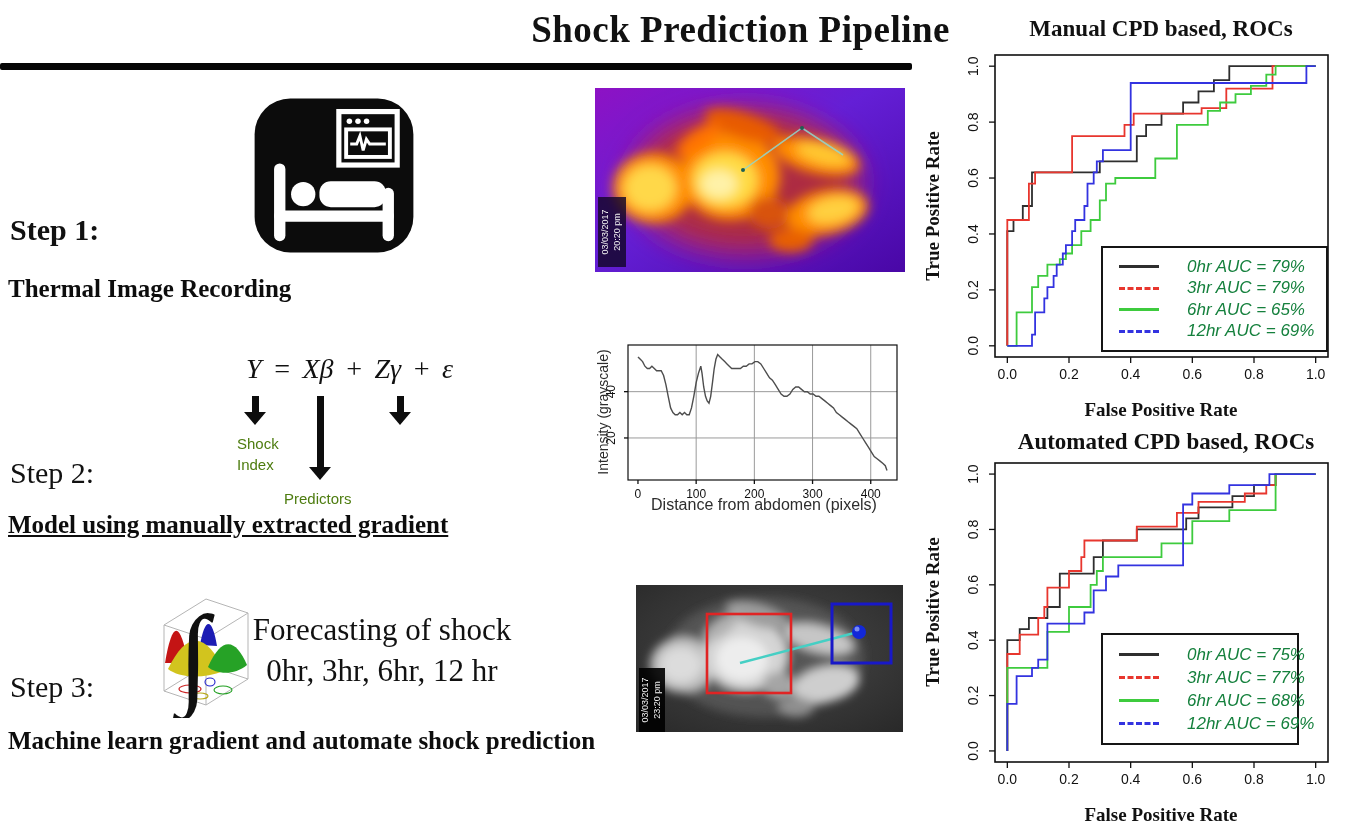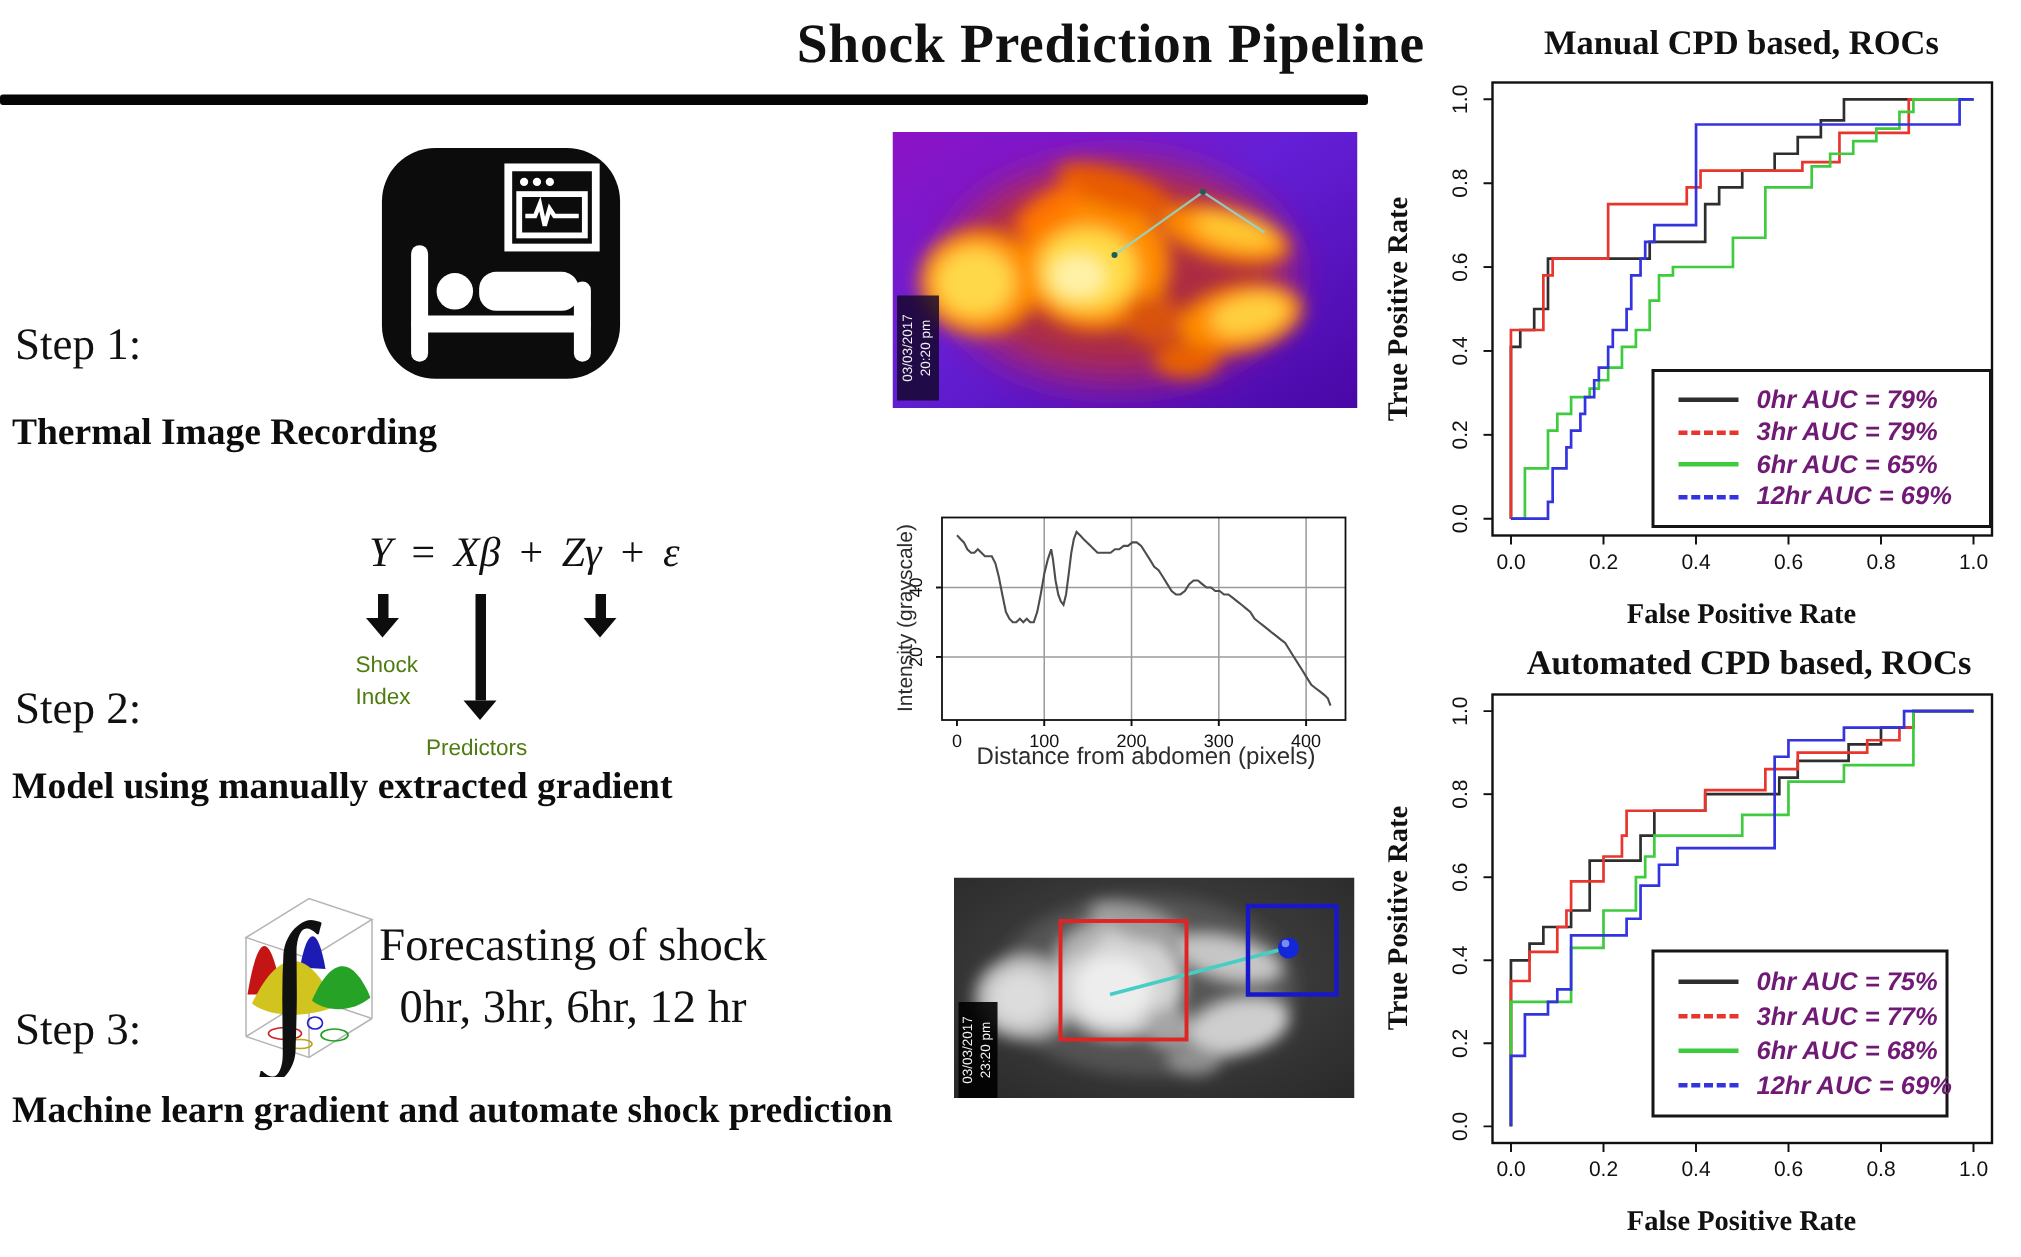--- a/index.html
+++ b/index.html
@@ -17,35 +17,35 @@
   .axis-lab{font-size:19px;font-weight:bold;text-align:center;white-space:nowrap;}
   .rot-center{transform:translate(-50%,-50%) rotate(-90deg);white-space:nowrap;}
   .chart-lab-sans{font-family:"Liberation Sans","DejaVu Sans",sans-serif;color:#2d2d2d;text-align:center;}
   .arrow-shaft{position:absolute;background:#0d0d0d;}
   .arrow-head{position:absolute;width:0;height:0;border-left:11px solid transparent;
               border-right:11px solid transparent;border-top:13px solid #0d0d0d;}
   .legend{position:absolute;background:#fff;border:2px solid #151515;box-sizing:border-box;
           display:flex;flex-direction:column;justify-content:space-around;padding:8px 4px 8px 16px;}
   .lrow{display:flex;align-items:center;}
   .sw{width:40px;height:0;border-top:3px solid #000;margin-right:12px;flex:none;}
-  .ltxt{font-family:"Liberation Sans","DejaVu Sans",sans-serif;font-style:italic;font-weight:bold;
-        font-size:17px;white-space:nowrap;color:#701a75;}
+  .ltxt{font-family:"Liberation Sans","DejaVu Sans",sans-serif;font-style:italic;font-weight:normal;
+        font-size:17px;white-space:nowrap;color:#15803d;margin-left:16px;}
   .ts{position:absolute;font-family:"Liberation Sans","DejaVu Sans",sans-serif;color:#f2f2f2;
       text-align:center;line-height:1.3;font-size:9px;transform:rotate(-90deg);}
   .ts-inner{padding:2px 4px;}
 </style>
 </head>
 <body>
 
 <div id="stage">
 
   <div class="abs page-title" style="left:30px;top:8px;width:920px;">Shock Prediction Pipeline</div>
   <div class="abs divider" style="left:0;top:63px;width:912px;height:7px;"></div>
 
-  <div class="abs step-label" style="left:10px;top:213px;">Step 1:</div>
+  <div class="abs step-label" style="left:10px;top:213px;font-weight:bold;">Step 1:</div>
 
   <svg class="abs" style="left:251px;top:97px;" width="166" height="162" viewBox="0 0 100 100">
     <rect x="1" y="1" width="98" height="95" rx="22" fill="#0c0c0c"></rect>
     <g>
       <rect x="53" y="9" width="36" height="33" fill="none" stroke="#fff" stroke-width="3.2"></rect>
       <circle cx="59.5" cy="15" r="1.7" fill="#fff"></circle>
       <circle cx="64.8" cy="15" r="1.7" fill="#fff"></circle>
       <circle cx="70.1" cy="15" r="1.7" fill="#fff"></circle>
       <rect x="57.5" y="20" width="27" height="17" fill="none" stroke="#fff" stroke-width="2.4"></rect>
       <polyline points="60,29 64,29 66,24 68,33 70,26 72,29 82,29" fill="none" stroke="#fff" stroke-width="1.8"></polyline>
@@ -129,21 +129,21 @@
     <div class="arrow-head" style="left:0;top:16px;"></div>
   </div>
 
   <div class="abs ann" style="left:237px;top:433px;">
     <div>Shock</div>
     <div>Index</div>
   </div>
   <div class="abs ann" style="left:284px;top:488px;">Predictors</div>
 
   <div class="abs step-label" style="left:10px;top:456px;">Step 2:</div>
-  <div class="abs caption" style="left:8px;top:511px;">Model using manually extracted gradient</div>
+  <div class="abs caption" style="left:8px;top:511px;text-decoration:underline;">Model using manually extracted gradient</div>
 
   <svg class="abs" id="svg-intensity" style="left:594px;top:338px;" width="320" height="170">
       <line x1="102.15784008307372" y1="7" x2="102.15784008307372" y2="142" stroke="#9a9a9a" stroke-width="1"></line>
       <line x1="160.35271720318448" y1="7" x2="160.35271720318448" y2="142" stroke="#9a9a9a" stroke-width="1"></line>
       <line x1="218.54759432329524" y1="7" x2="218.54759432329524" y2="142" stroke="#9a9a9a" stroke-width="1"></line>
       <line x1="276.74247144340603" y1="7" x2="276.74247144340603" y2="142" stroke="#9a9a9a" stroke-width="1"></line>
       <line x1="34" y1="99.96296296296296" x2="303" y2="99.96296296296296" stroke="#9a9a9a" stroke-width="1"></line>
       <line x1="34" y1="53.666666666666686" x2="303" y2="53.666666666666686" stroke="#9a9a9a" stroke-width="1"></line>
       <polyline points="44.0,18.9 46.3,21.3 48.6,23.6 50.9,28.2 53.3,30.5 55.6,30.5 57.9,28.2 60.3,30.5 62.6,32.8 64.9,32.8 67.2,32.8 69.6,37.5 71.9,46.7 74.2,58.3 76.6,69.9 78.9,74.5 81.2,76.8 83.5,76.8 85.9,74.5 88.2,76.8 90.5,74.5 92.8,76.8 95.2,76.8 97.5,69.9 99.8,58.3 102.2,44.4 104.5,35.1 106.8,28.2 108.0,35.1 109.7,49.0 111.5,58.3 113.2,62.9 115.0,65.2 116.7,58.3 118.5,44.4 120.2,30.5 121.9,21.3 123.7,16.6 126.0,18.9 128.3,21.3 130.7,23.6 133.0,25.9 135.3,28.2 137.7,30.5 140.6,30.5 143.5,30.5 146.4,30.5 149.3,28.2 152.2,28.2 155.1,25.9 158.0,25.9 160.9,23.6 163.8,23.6 166.8,25.9 169.7,30.5 172.6,35.1 175.5,39.8 178.4,42.1 181.3,46.7 184.2,51.4 187.1,56.0 190.0,58.3 192.9,58.3 195.9,56.0 198.8,51.4 201.7,49.0 204.6,49.0 207.5,51.4 210.4,53.7 213.3,53.7 216.2,56.0 219.1,56.0 222.0,58.3 224.9,58.3 227.9,60.6 230.8,62.9 233.7,65.2 236.6,67.6 239.5,69.9 242.4,74.5 245.3,76.8 248.2,79.1 251.1,81.4 254.0,83.8 257.0,86.1 259.9,88.4 262.8,90.7 265.7,95.3 268.6,100.0 271.5,104.6 274.4,109.2 277.3,113.9 280.2,118.5 283.1,120.8 286.1,123.1 289.0,125.4 291.3,127.7 293.0,132.4" fill="none" stroke="#4d4d4d" stroke-width="1.4"></polyline>
       <rect x="34" y="7" width="269" height="135" fill="none" stroke="#101010" stroke-width="1.2"></rect>

